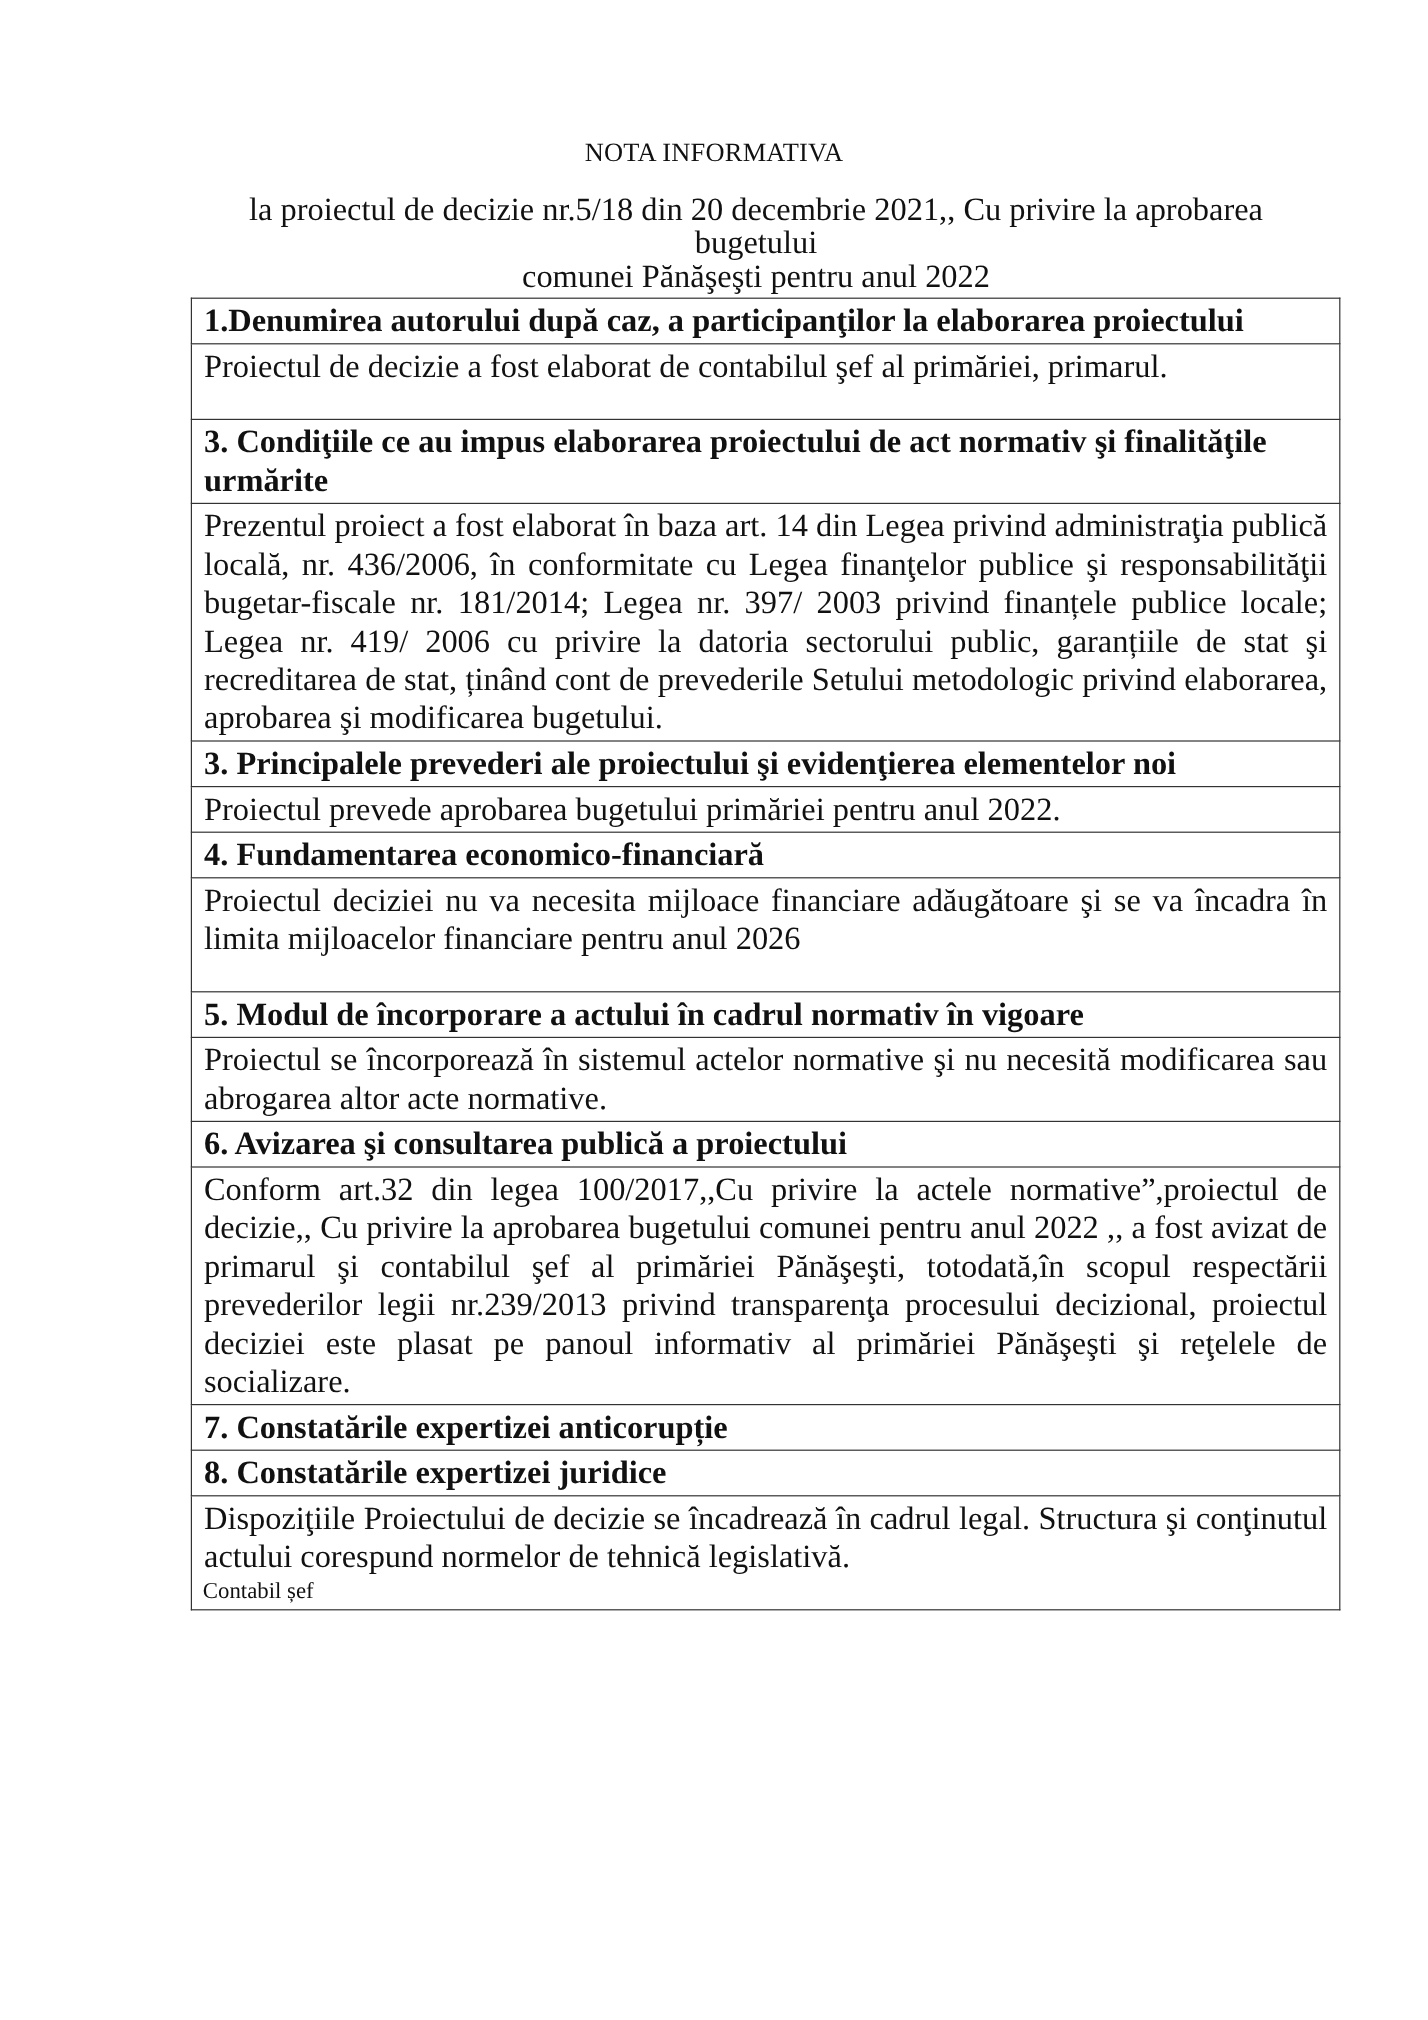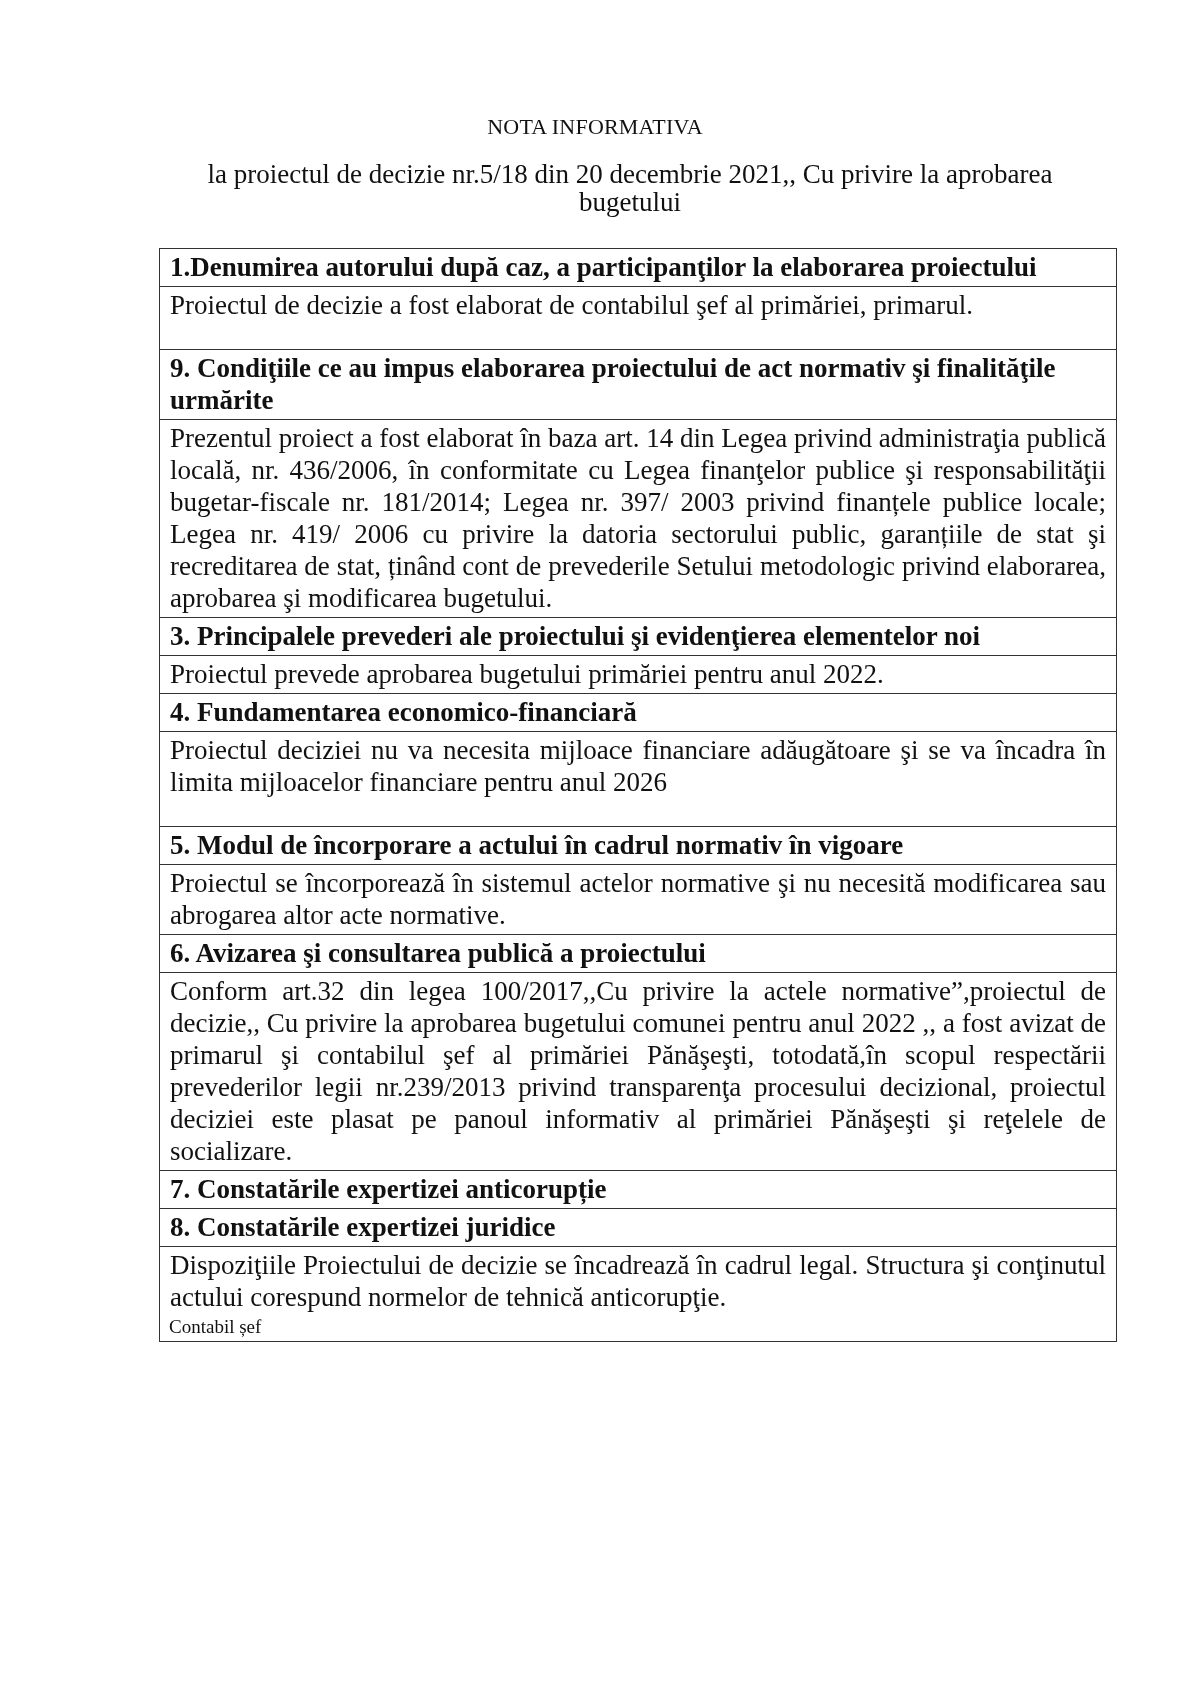--- a/index.html
+++ b/index.html
@@ -39,33 +39,34 @@
       font-size: 19px;
     }
   </style>
 </head>
 <body>
 
 <div class="page">
   <div class="title">NOTA INFORMATIVA</div>
   <div class="subtitle">
     <div>la proiectul de decizie nr.5/18  din 20 decembrie 2021,, Cu privire la aprobarea bugetului</div>
+    <div>comunei Pănăşeşti pentru  anul 2022</div>
   </div>
 
   <table class="nota-table">
     <tbody>
       <tr>
           <td class="head">1.Denumirea autorului  după caz, a participanţilor la elaborarea proiectului</td>
         </tr>
       <tr>
           <td class="body pad-bottom">Proiectul de decizie a fost elaborat de contabilul şef al primăriei, primarul.</td>
         </tr>
 
       <tr>
-          <td class="head">9. Condiţiile ce au impus elaborarea proiectului de act normativ şi finalităţile urmărite</td>
+          <td class="head">3. Condiţiile ce au impus elaborarea proiectului de act normativ şi finalităţile urmărite</td>
         </tr>
       <tr>
           <td class="body">Prezentul  proiect  a  fost  elaborat   în baza  art. 14 din  Legea  privind administraţia publică locală, nr. 436/2006, în conformitate cu Legea finanţelor publice şi responsabilităţii bugetar-fiscale nr. 181/2014; Legea nr. 397/ 2003 privind finanțele publice locale; Legea nr. 419/ 2006 cu privire la datoria sectorului public, garanțiile de stat şi recreditarea de stat, ținând cont de prevederile Setului metodologic privind elaborarea, aprobarea şi modificarea bugetului.</td>
         </tr>
 
       <tr>
           <td class="head">3. Principalele prevederi ale proiectului şi evidenţierea elementelor noi</td>
         </tr>
       <tr>
           <td class="body">Proiectul prevede  aprobarea bugetului  primăriei pentru anul 2022.</td>
@@ -93,19 +94,19 @@
         </tr>
 
       <tr>
           <td class="head">7. Constatările expertizei anticorupție</td>
         </tr>
 
       <tr>
           <td class="head">8. Constatările expertizei juridice</td>
         </tr>
       <tr>
-          <td class="body pad-bottom">Dispoziţiile Proiectului  de decizie se încadrează în cadrul legal. Structura şi conţinutul actului corespund normelor de tehnică anticorupţie.</td>
+          <td class="body pad-bottom">Dispoziţiile Proiectului  de decizie se încadrează în cadrul legal. Structura şi conţinutul actului corespund normelor de tehnică legislativă.</td>
         </tr>
     </tbody>
   </table>
 
   <div class="signature">Contabil șef</div>
 </div>
 
 </body></html>

